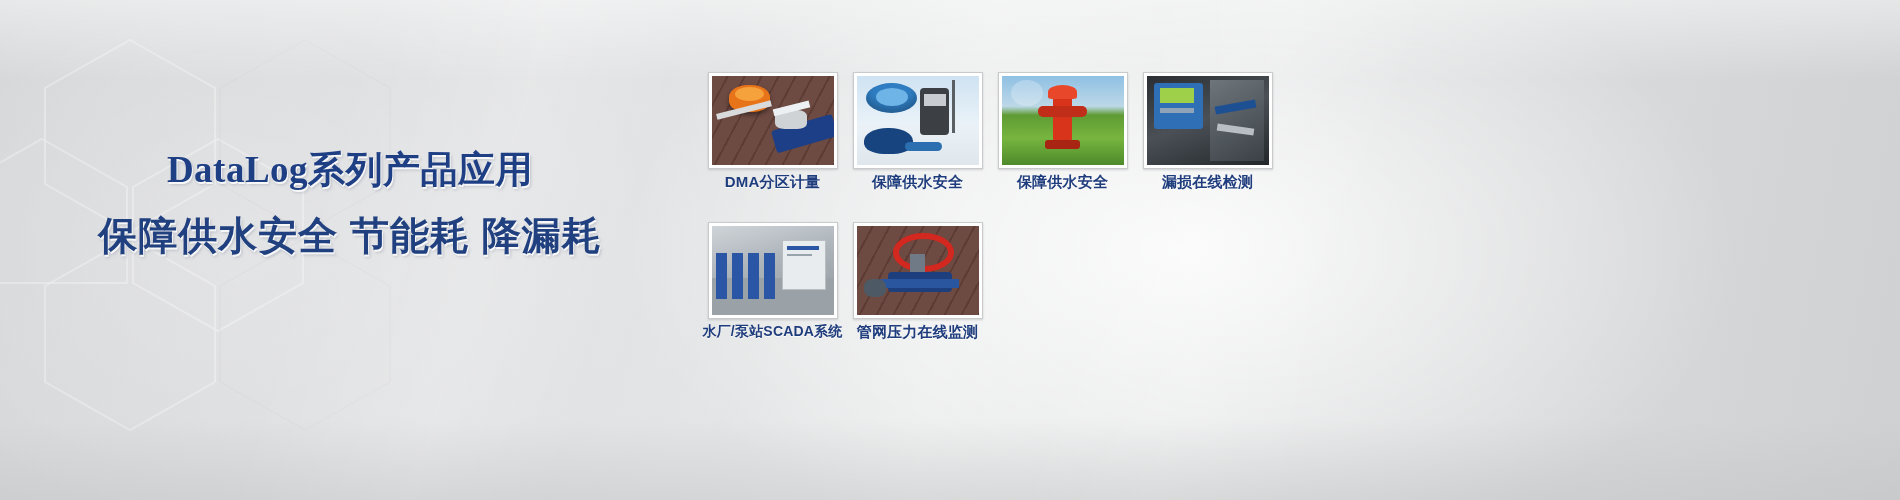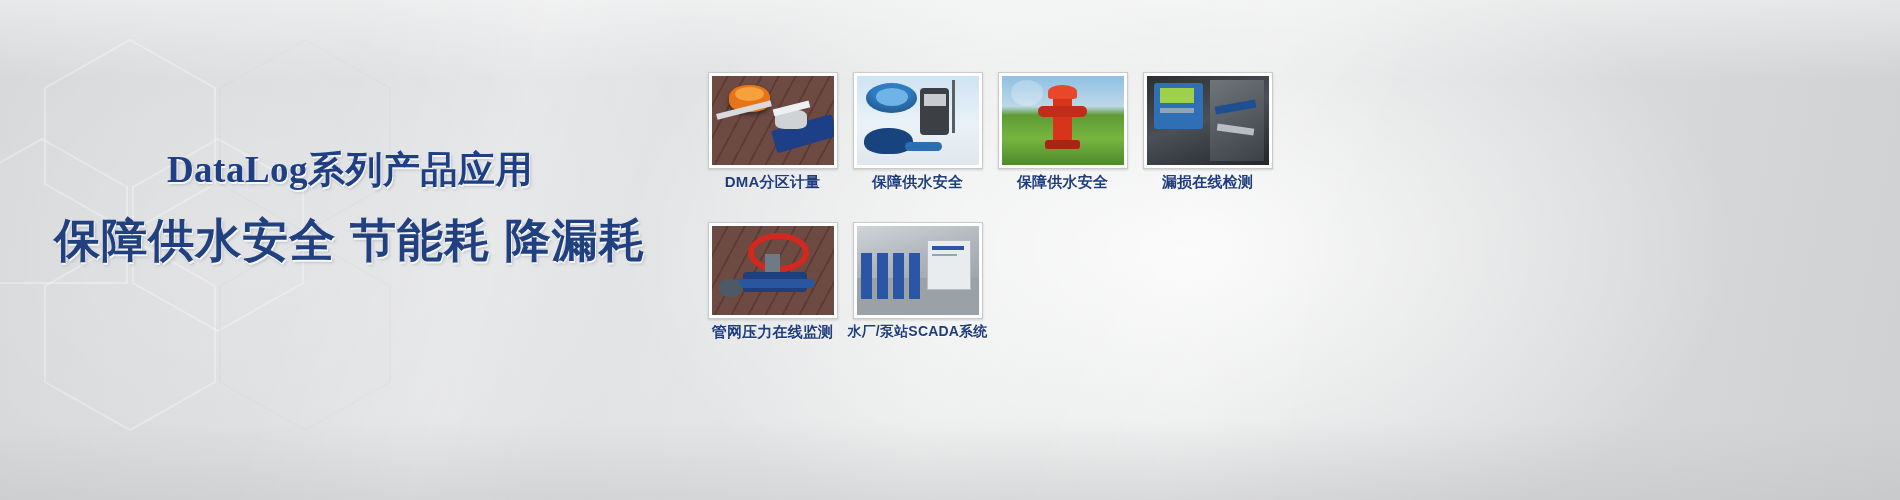--- a/index.html
+++ b/index.html
@@ -42,21 +42,21 @@
   }
   .hl-line1{
     font-family:"Liberation Serif","DejaVu Serif",serif;
     font-weight:bold;font-size:37px;letter-spacing:.5px;color:#1f3f85;
     text-shadow:1px 2px 0 rgba(255,255,255,.85), 2px 3px 3px rgba(120,130,150,.35);
     white-space:nowrap;line-height:1.1;
   }
   .hl-line2{
     margin-top:24px;
     font-family:"Liberation Sans","DejaVu Sans",sans-serif;
-    font-weight:bold;font-size:46px;letter-spacing:1px;color:#20407f;
+    font-weight:bold;font-size:39px;letter-spacing:1px;color:#20407f;
     text-shadow:1px 2px 0 rgba(255,255,255,.85), 2px 3px 3px rgba(120,130,150,.35);
     white-space:nowrap;line-height:1.1;
   }
 
   
   .grid{
     position:absolute;left:700px;top:72px;width:600px;
     display:grid;grid-template-columns:repeat(4,145px);
     grid-auto-rows:150px;column-gap:0px;row-gap:0px;
   }
@@ -170,41 +170,41 @@
           <div class="bar" style="left:52%;top:4%;width:44%;height:92%;background:linear-gradient(150deg,#6e757b,#3b4147);"></div>
           <div class="bar" style="left:56%;top:30%;width:34%;height:9%;background:#1d4f93;transform:rotate(-10deg);"></div>
           <div class="bar" style="left:58%;top:56%;width:30%;height:8%;background:#b8bec4;transform:rotate(8deg);"></div>
         </div>
       </div>
       <div class="caption">漏损在线检测</div>
     </div>
 
     <div class="card">
       <div class="thumb">
-        <div class="photo p-brick">
-          <div class="blob" style="left:30%;top:8%;width:40%;height:30%;background:none;border:6px solid #d2281f;border-radius:50%;"></div>
-          <div class="bar" style="left:44%;top:32%;width:12%;height:24%;background:#6f7a86;"></div>
-          <div class="bar" style="left:26%;top:52%;width:52%;height:22%;background:#1d3f7e;border-radius:4px;"></div>
-          <div class="bar" style="left:20%;top:60%;width:64%;height:10%;background:#2a56a0;"></div>
-          <div class="blob" style="left:6%;top:60%;width:18%;height:20%;background:#4d5a66;border-radius:40%;"></div>
-        </div>
-      </div>
-      <div class="caption">管网压力在线监测</div>
-    </div>
-
-    <div class="card">
-      <div class="thumb">
         <div class="photo p-room">
           <div class="bar" style="left:0;top:58%;width:100%;height:42%;background:#9aa1a7;"></div>
           <div class="bar" style="left:4%;top:30%;width:9%;height:52%;background:#2a56a5;"></div>
           <div class="bar" style="left:17%;top:30%;width:9%;height:52%;background:#2a56a5;"></div>
           <div class="bar" style="left:30%;top:30%;width:9%;height:52%;background:#2a56a5;"></div>
           <div class="bar" style="left:43%;top:30%;width:9%;height:52%;background:#2a56a5;"></div>
           <div class="bar" style="left:58%;top:16%;width:36%;height:56%;background:#e9ecee;border:1px solid #b9bec3;box-sizing:border-box;"></div>
           <div class="bar" style="left:62%;top:22%;width:26%;height:5%;background:#2a56a5;"></div>
           <div class="bar" style="left:62%;top:31%;width:20%;height:3%;background:#99a3ad;"></div>
         </div>
       </div>
       <div class="caption wide">水厂/泵站SCADA系统</div>
     </div>
 
+    <div class="card">
+      <div class="thumb">
+        <div class="photo p-brick">
+          <div class="blob" style="left:30%;top:8%;width:40%;height:30%;background:none;border:6px solid #d2281f;border-radius:50%;"></div>
+          <div class="bar" style="left:44%;top:32%;width:12%;height:24%;background:#6f7a86;"></div>
+          <div class="bar" style="left:26%;top:52%;width:52%;height:22%;background:#1d3f7e;border-radius:4px;"></div>
+          <div class="bar" style="left:20%;top:60%;width:64%;height:10%;background:#2a56a0;"></div>
+          <div class="blob" style="left:6%;top:60%;width:18%;height:20%;background:#4d5a66;border-radius:40%;"></div>
+        </div>
+      </div>
+      <div class="caption">管网压力在线监测</div>
+    </div>
+
   </div>
 </div>
 
 </body></html>

